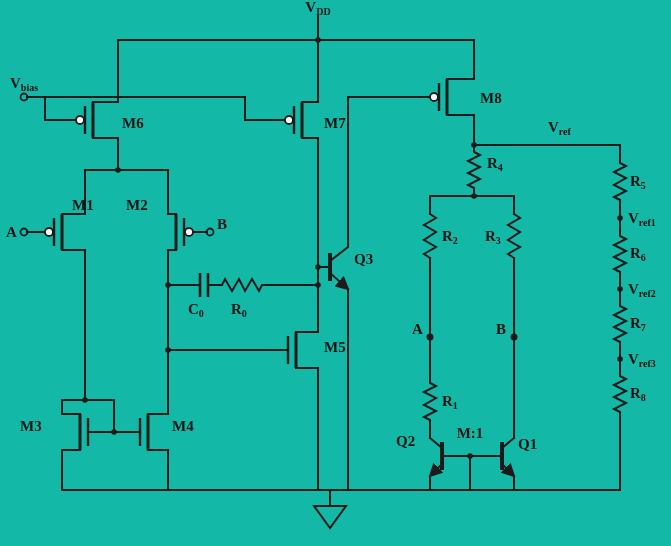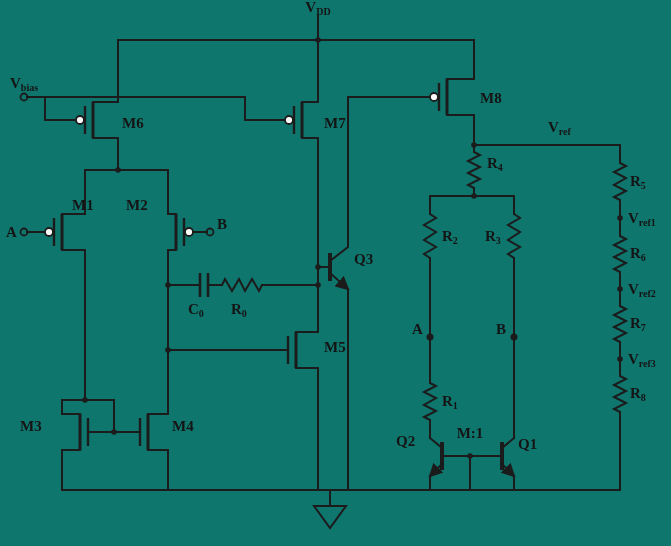--- a/index.html
+++ b/index.html
@@ -1,16 +1,16 @@
 <!DOCTYPE html>
 <html><head>
 <meta charset="utf-8">
 <style>
   html,body{margin:0;padding:0;background:#e9e9e7;}
-  .page{width:671px;height:546px;background:#0f766e;position:relative;overflow:hidden;}
+  .page{width:671px;height:546px;background:#14b8a6;position:relative;overflow:hidden;}
   svg{display:block;}
   .wire{fill:none;stroke:#1b1b1b;stroke-width:2;stroke-linecap:square;}
   .zig{fill:none;stroke:#1b1b1b;stroke-width:2;stroke-linejoin:miter;}
   .gatebar{stroke:#1b1b1b;stroke-width:2.4;fill:none;}
   .chbar{stroke:#1b1b1b;stroke-width:3;fill:none;}
   .bjtbar{stroke:#1b1b1b;stroke-width:4;fill:none;}
   .bubble{fill:#fbfbf9;stroke:#1b1b1b;stroke-width:1.8;}
   .terminal{fill:none;stroke:#1b1b1b;stroke-width:1.8;}
   .dot{fill:#1b1b1b;stroke:none;}
   .plate{fill:none;stroke:#1b1b1b;stroke-width:2.6;}

